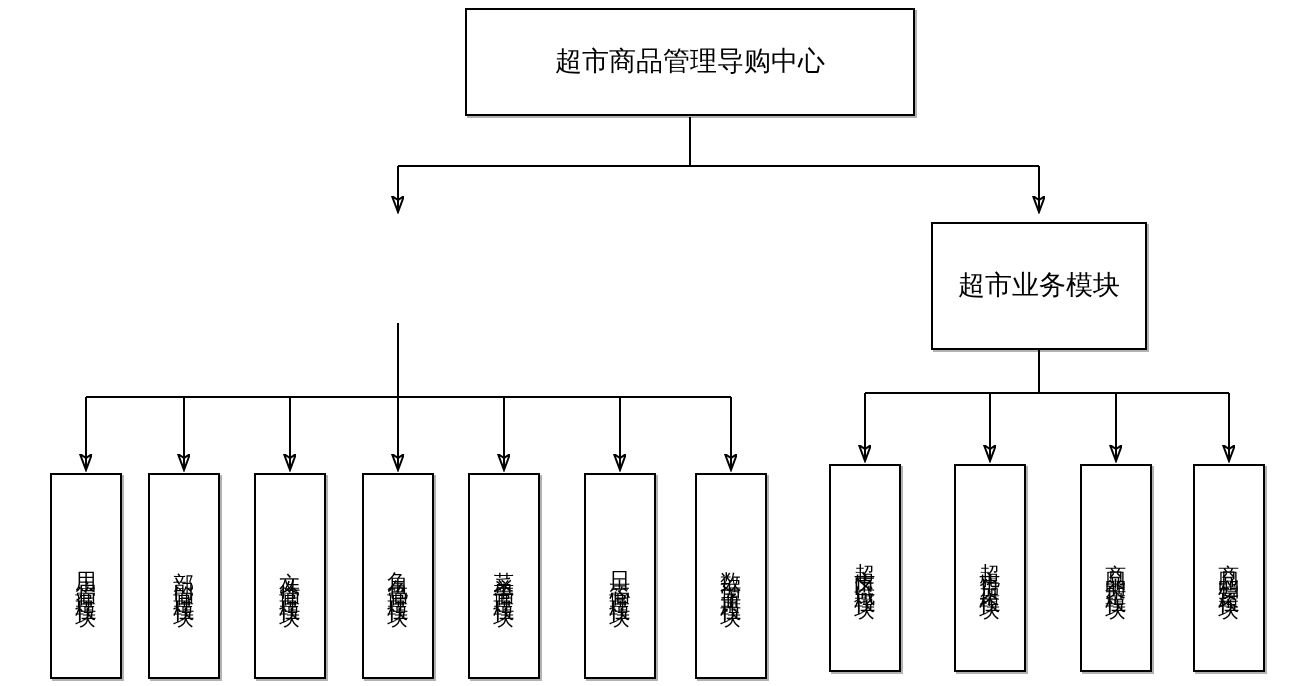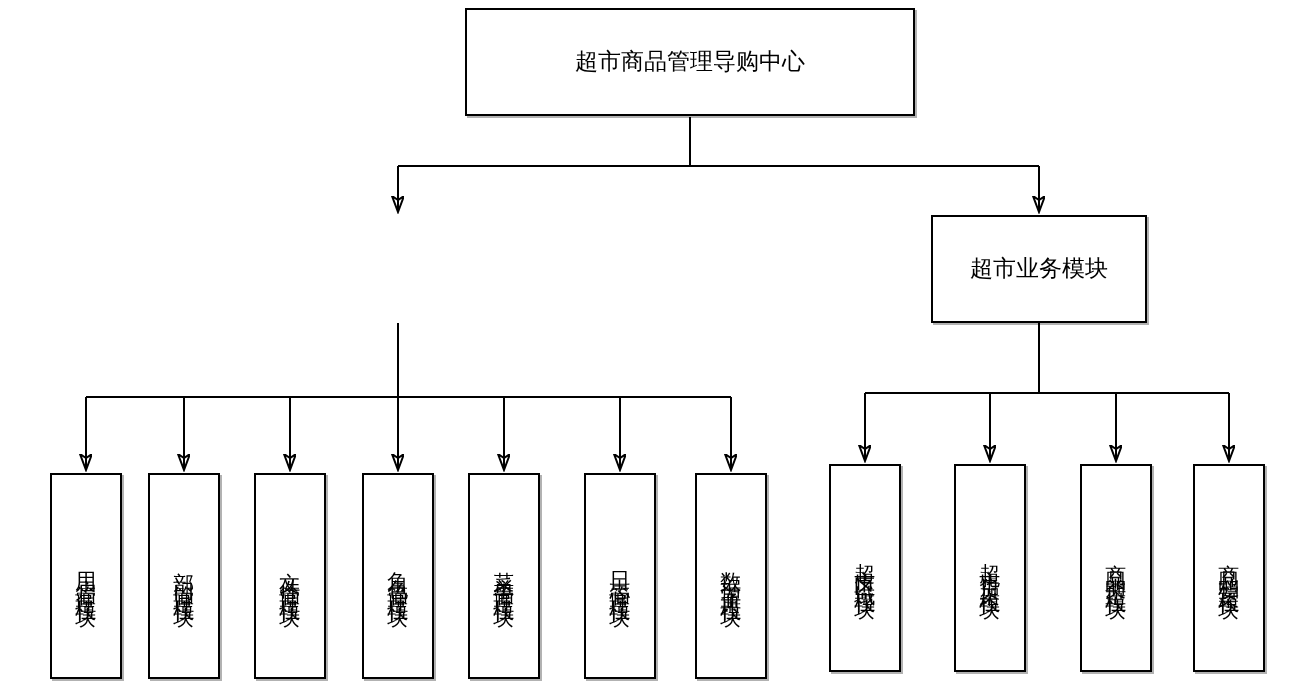--- a/index.html
+++ b/index.html
@@ -33,27 +33,27 @@
     box-sizing: border-box;
     background: #ffffff;
     border: 2px solid #000000;
     box-shadow: 2px 2px 0 rgba(0,0,0,0.30);
     display: flex;
     align-items: center;
     justify-content: center;
     text-align: center;
   }
   .node .label {
-    font-size: 23px;
+    font-size: 27px;
     line-height: 1.3;
     white-space: nowrap;
   }
   .node.root    { left: 465px; top: 8px;   width: 450px; height: 108px; }
   .node.b-left  { left: 290px; top: 215px; width: 217px; height: 108px; }
-  .node.b-right { left: 931px; top: 215px; width: 216px; height: 108px; align-items: center; }
+  .node.b-right { left: 931px; top: 222px; width: 216px; height: 128px; align-items: center; }
 
   .node.leaf { width: 72px; }
   .node.leaf .label {
     writing-mode: vertical-lr;
     text-orientation: upright;
     letter-spacing: 7px;
     font-size: 21px;
   }
   .node.leaf-l { top: 473px; height: 206px; }
   .node.leaf-r { top: 464px; height: 208px; }

